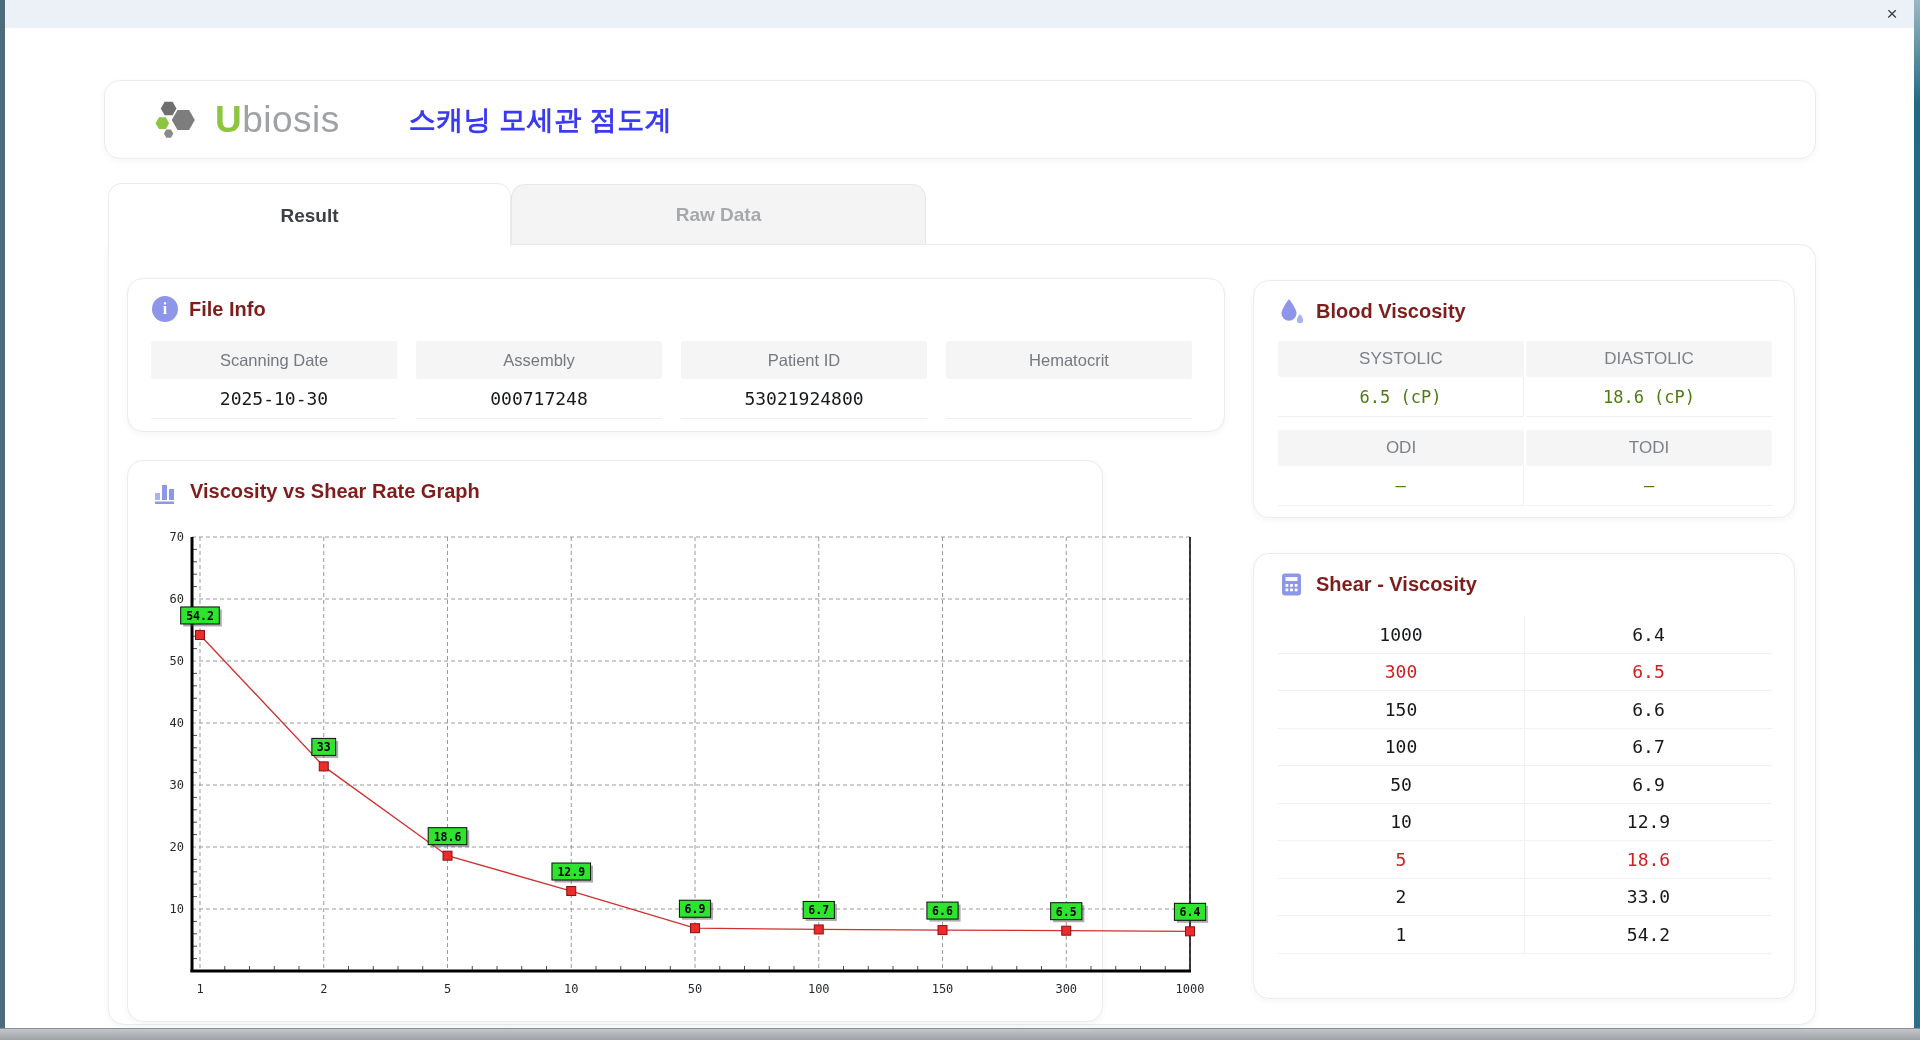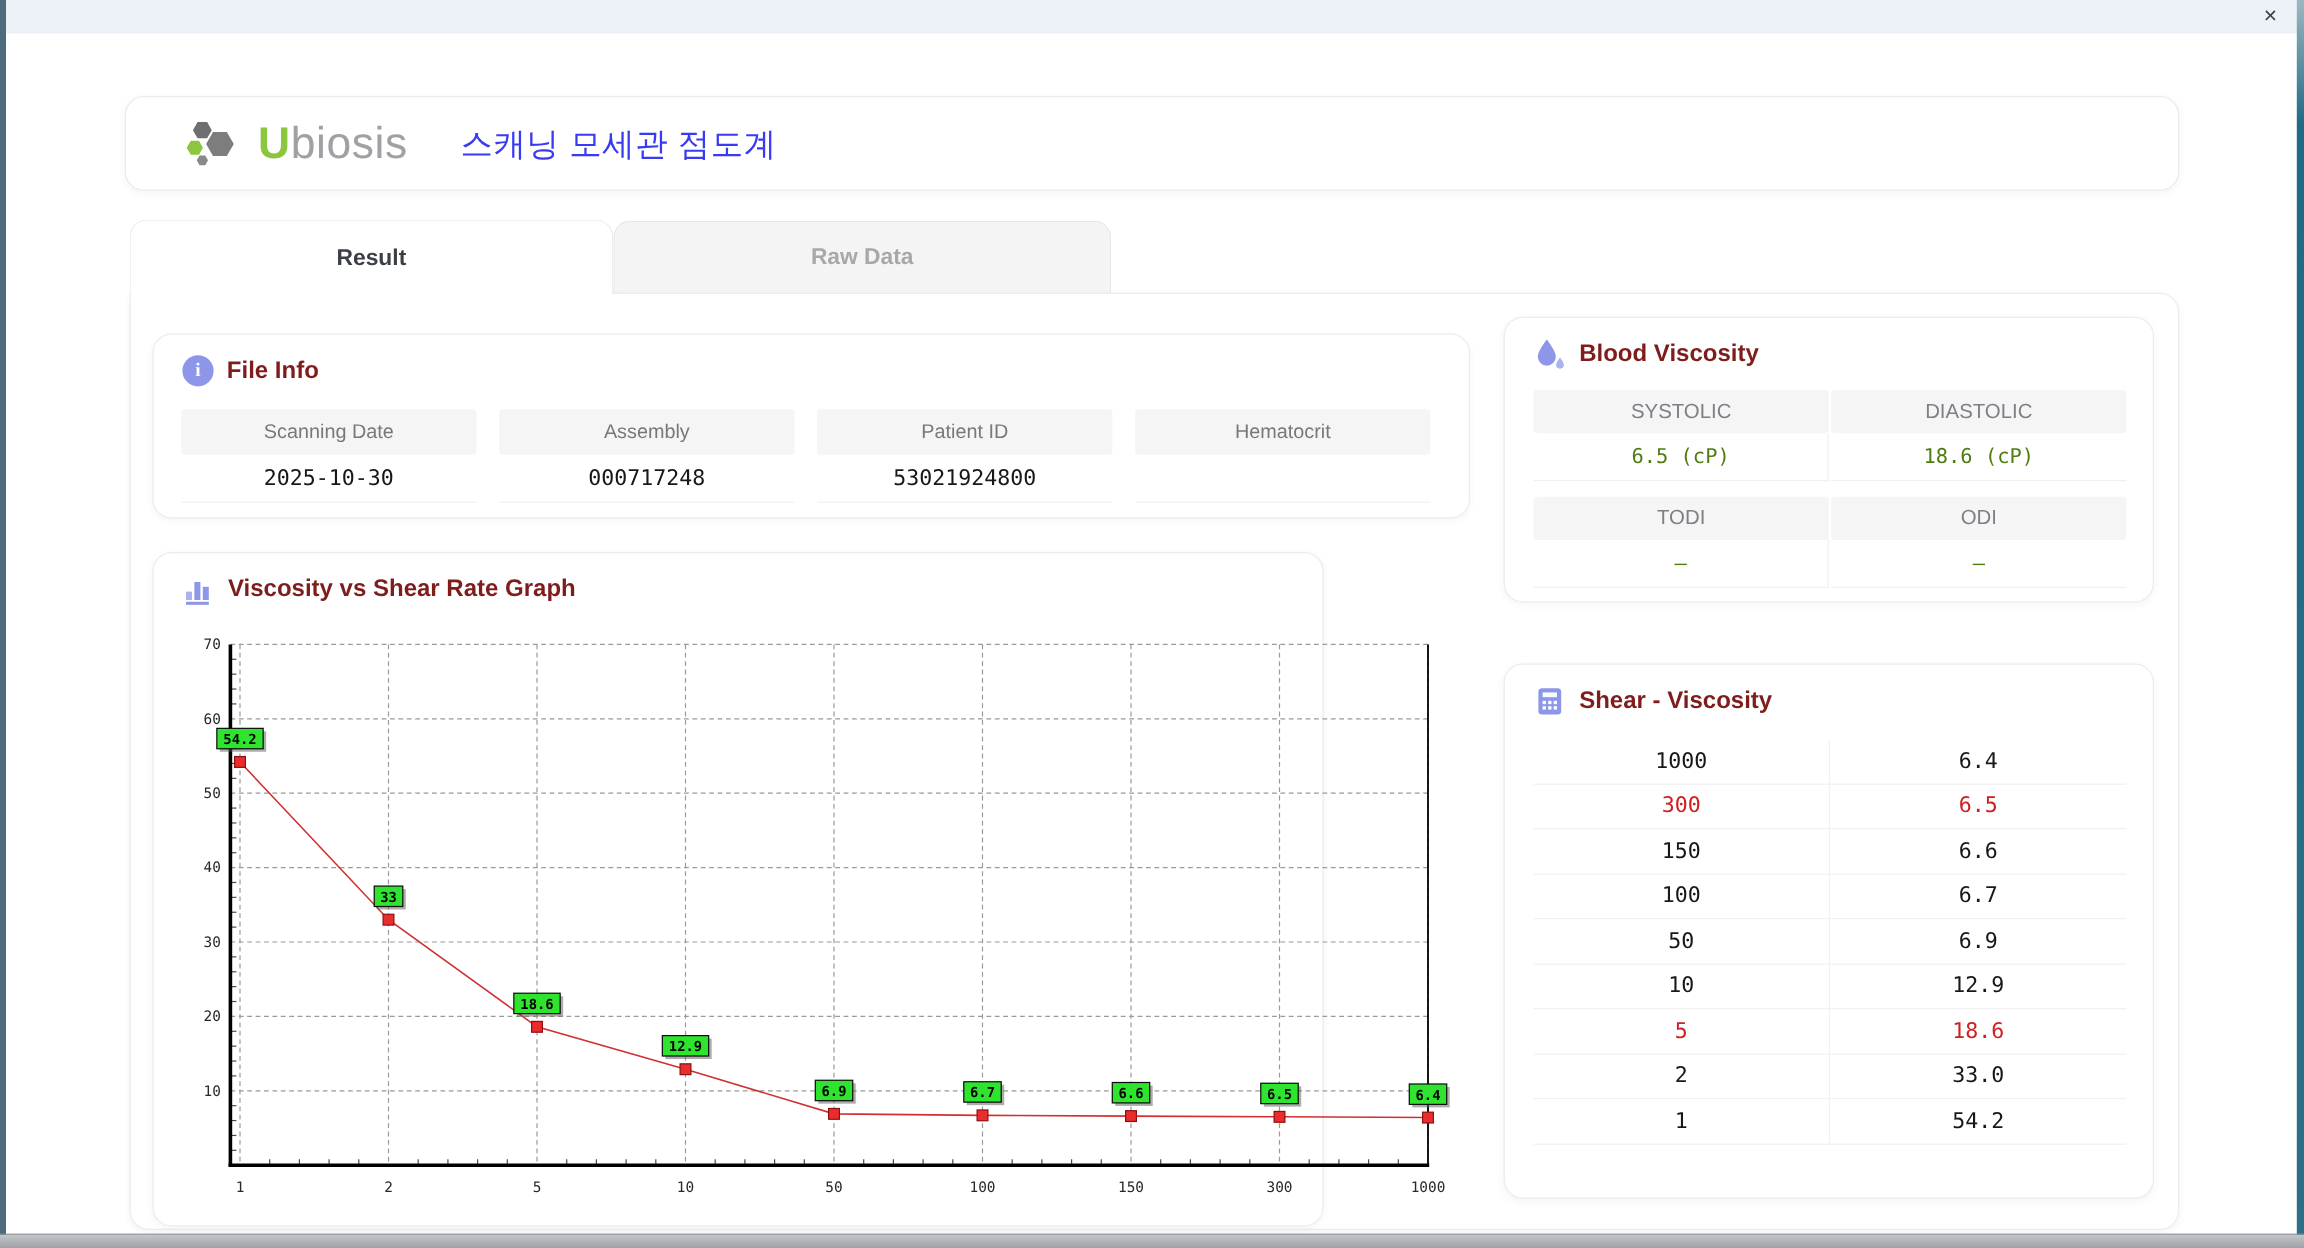--- a/index.html
+++ b/index.html
@@ -19,21 +19,21 @@
   
   .card{position:absolute;background:#fff;border:1px solid #ececee;border-radius:16px;
         box-shadow:0 2px 6px rgba(40,50,70,.05)}
 
   
   .header-card{left:104px;top:80px;width:1712px;height:79px;display:flex;align-items:center;padding-left:50px}
   .brand{display:flex;align-items:center;gap:16px}
   .brand-text{font-size:37px;letter-spacing:.5px;line-height:1}
   .brand-u{color:#8cc63e;font-weight:700}
   .brand-rest{color:#9fa1a4;font-weight:400}
-  .app-title{color:#3a3af2;font-weight:400;font-size:27px;margin-left:44px;letter-spacing:.5px}
+  .app-title{color:#3a3af2;font-weight:700;font-size:27px;margin-left:69px;letter-spacing:.5px}
 
   
   .tab{position:absolute;text-align:center;font-weight:700;font-size:19px;border-radius:14px 14px 0 0}
   .tab-result{left:108px;top:183px;width:403px;height:63px;line-height:63px;background:#fff;
               border:1px solid #ececee;border-bottom:none;color:#3c4046;z-index:4}
   .tab-raw{left:511px;top:184px;width:415px;height:60px;line-height:60px;background:#f4f4f5;
            border:1px solid #e7e7e9;border-bottom:none;color:#a6a8ab;z-index:1}
   .main-panel{left:108px;top:244px;width:1708px;height:781px;border-radius:0 16px 16px 16px;z-index:2}
   .inner{z-index:3}
 
@@ -48,21 +48,21 @@
   .fi-card{left:127px;top:278px;width:1098px;height:154px}
   .fi-fields{position:absolute;left:23px;top:62px;display:flex;gap:19px}
   .fi-field{width:246px}
   .fi-label{height:38px;background:#f5f5f6;border-radius:3px;display:flex;align-items:center;
             justify-content:center;color:#75787d;font-size:16.5px}
   .fi-value{height:40px;display:flex;align-items:center;justify-content:center;
             font-family:"DejaVu Sans Mono",monospace;font-size:18px;color:#17181a;
             border-bottom:1px solid #efeff1}
 
   
-  .bv-card{left:1253px;top:264px;width:542px;height:238px}
+  .bv-card{left:1253px;top:280px;width:542px;height:238px}
   .bv-table{position:absolute;left:24px;top:60px;width:494px}
   .bv-row{display:flex;gap:2px}
   .bv-cell{width:246px;display:flex;align-items:center;justify-content:center}
   .bv-h{height:36px;background:#f5f5f6;border-radius:3px;color:#7d8186;font-size:17px}
   .bv-v{height:40px;font-family:"DejaVu Sans Mono",monospace;font-size:17px;color:#4d7c0f;
         border-bottom:1px solid #f0f0f2}
   .bv-row.vals .bv-cell:first-child{border-right:1px solid #f0f0f2}
   .bv-gap{height:13px}
 
   
@@ -157,22 +157,22 @@
     <div class="bv-row">
       <div class="bv-cell bv-h">SYSTOLIC</div>
       <div class="bv-cell bv-h">DIASTOLIC</div>
     </div>
     <div class="bv-row vals">
       <div class="bv-cell bv-v">6.5 (cP)</div>
       <div class="bv-cell bv-v">18.6 (cP)</div>
     </div>
     <div class="bv-gap"></div>
     <div class="bv-row">
+      <div class="bv-cell bv-h">ODI</div>
       <div class="bv-cell bv-h">TODI</div>
-      <div class="bv-cell bv-h">ODI</div>
     </div>
     <div class="bv-row vals">
       <div class="bv-cell bv-v">–</div>
       <div class="bv-cell bv-v">–</div>
     </div>
   </div>
 </div>
 
 <div class="card inner graph-card">
   <div class="sec-head">

